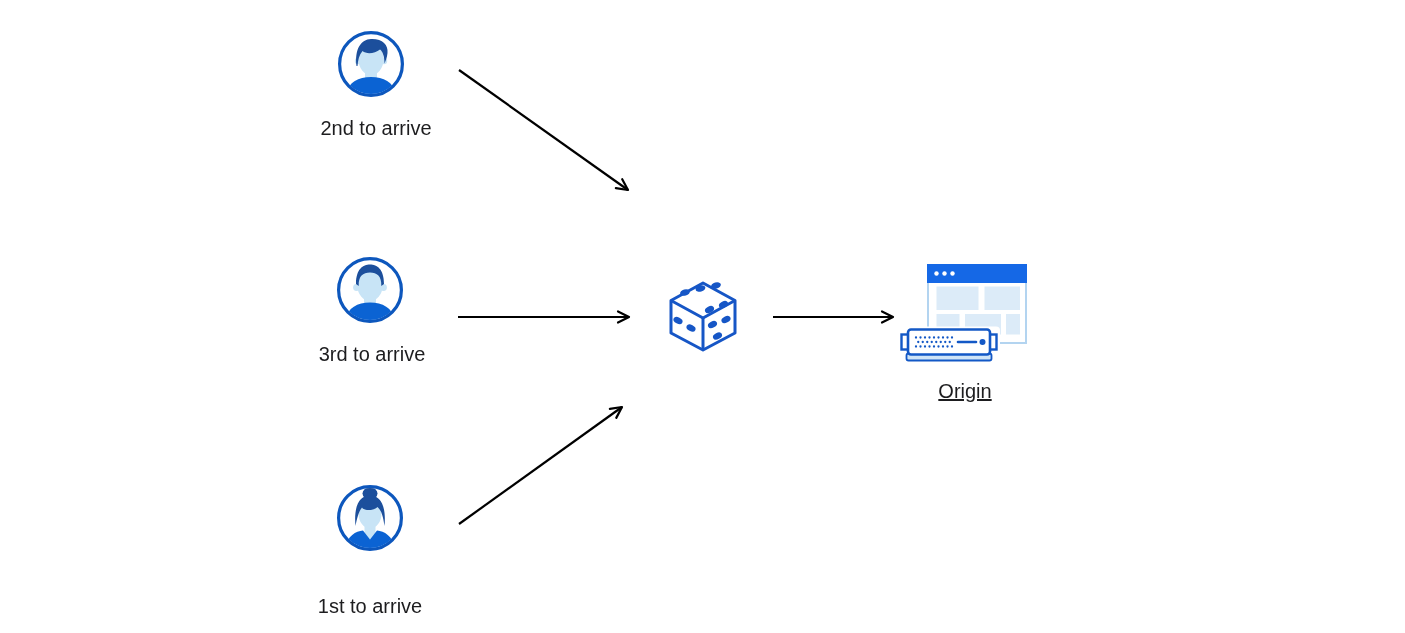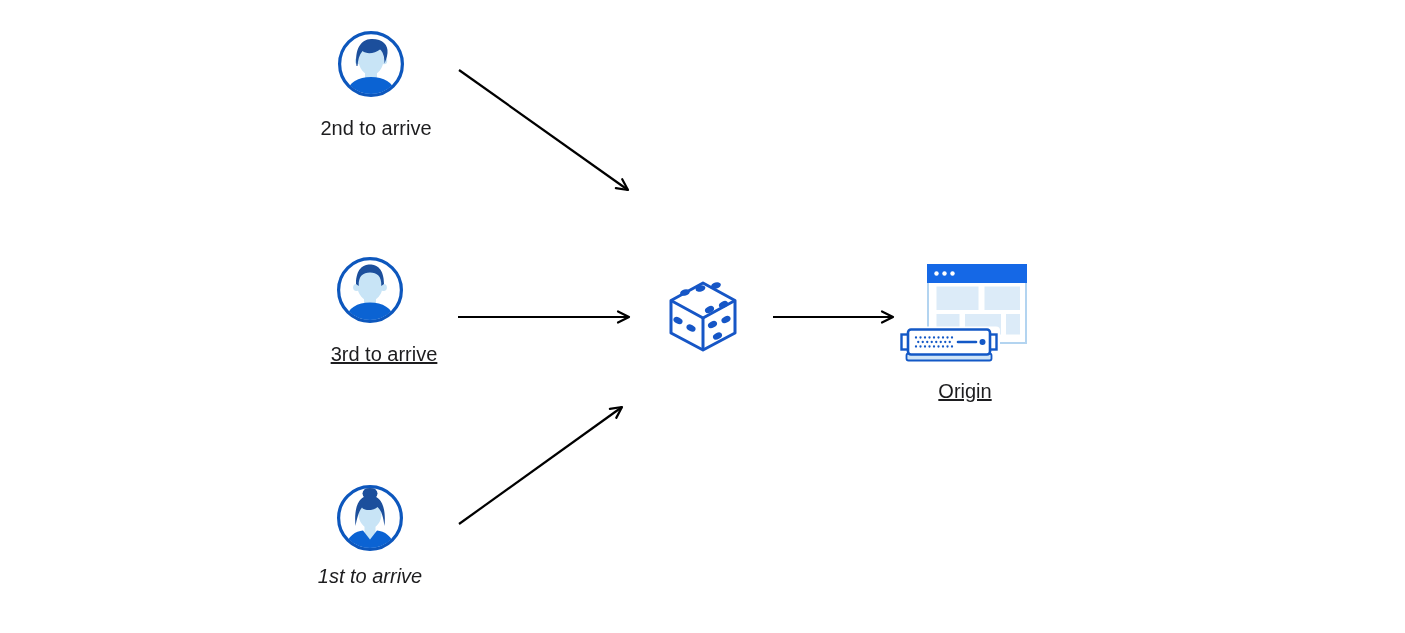--- a/index.html
+++ b/index.html
@@ -72,40 +72,40 @@
       <g clip-path="url(#clipB)">
         <rect x="28" y="34" width="12" height="16" fill="#c8e4f6"></rect>
         <path d="M8 68 C10 53 20 46.5 34 46.5 C48 46.5 58 53 60 68 Z" fill="#0b63d3"></path>
         <circle cx="20.5" cy="31.5" r="3.4" fill="#c8e4f6"></circle>
         <circle cx="47.5" cy="31.5" r="3.4" fill="#c8e4f6"></circle>
         <ellipse cx="34" cy="30" rx="12.5" ry="15" fill="#c8e4f6"></ellipse>
         <path d="M20 28 C20 13 27 8.5 34 8.5 C41 8.5 48 13 48 28 L45.3 30 C45.6 20 41 16.5 34 16.5 C27 16.5 22.4 20 22.7 30 Z" fill="#1c4f9c"></path>
       </g>
     </svg>
   </div>
-  <div class="node-label" style="left:384px; top:342px;text-decoration:underline;">3rd to arrive</div>
+  <div class="node-label" style="left:372px; top:342px;">3rd to arrive</div>
 
   <div class="abs" style="left:336px; top:484px;">
     <svg width="68" height="68" viewBox="0 0 68 68">
       <defs>
           <clipPath id="clipC">
             <circle cx="34" cy="34" r="30"></circle>
           </clipPath>
         </defs>
       <circle cx="34" cy="34" r="31.4" fill="#ffffff" stroke="#0d57bd" stroke-width="3.2"></circle>
       <g clip-path="url(#clipC)">
         <ellipse cx="34" cy="9.5" rx="7.5" ry="6" fill="#1c4f9c"></ellipse>
         <rect x="28.5" y="36" width="11" height="19" fill="#c8e4f6"></rect>
         <path d="M8 68 C10 53 19 47 27 46.5 L34 55.5 L41 46.5 C49 47 58 53 60 68 Z" fill="#0b63d3"></path>
         <ellipse cx="34" cy="29.5" rx="11.5" ry="15" fill="#c8e4f6"></ellipse>
         <path d="M19.5 42 C17.5 21 24 11.5 34 11.5 C44 11.5 50.5 21 48.5 42 C47 32 45.5 26.5 41.5 23 C37 27.5 27.5 26.5 26 23.5 C23 27 21 34 19.5 42 Z" fill="#1c4f9c"></path>
       </g>
     </svg>
   </div>
-  <div class="node-label" style="left:370px; top:564px;font-style:italic;">1st to arrive</div>
+  <div class="node-label" style="left:370px; top:594px;">1st to arrive</div>
 
   <div class="abs" style="left:669px; top:281px;">
     <svg width="68" height="71" viewBox="0 0 68 71">
       <g stroke="#1656c6" stroke-width="3" stroke-linejoin="round" fill="#ffffff">
         <path d="M34 2 L66 19.5 L66 52 L34 69 L2 52 L2 19.5 Z"></path>
         <path d="M2 19.5 L34 37 L66 19.5" fill="none"></path>
         <path d="M34 37 L34 69" fill="none"></path>
       </g>
       <g fill="#1656c6">
         <ellipse cx="16" cy="11.5" rx="5" ry="3.1" transform="rotate(-16 16 11.5)"></ellipse>

